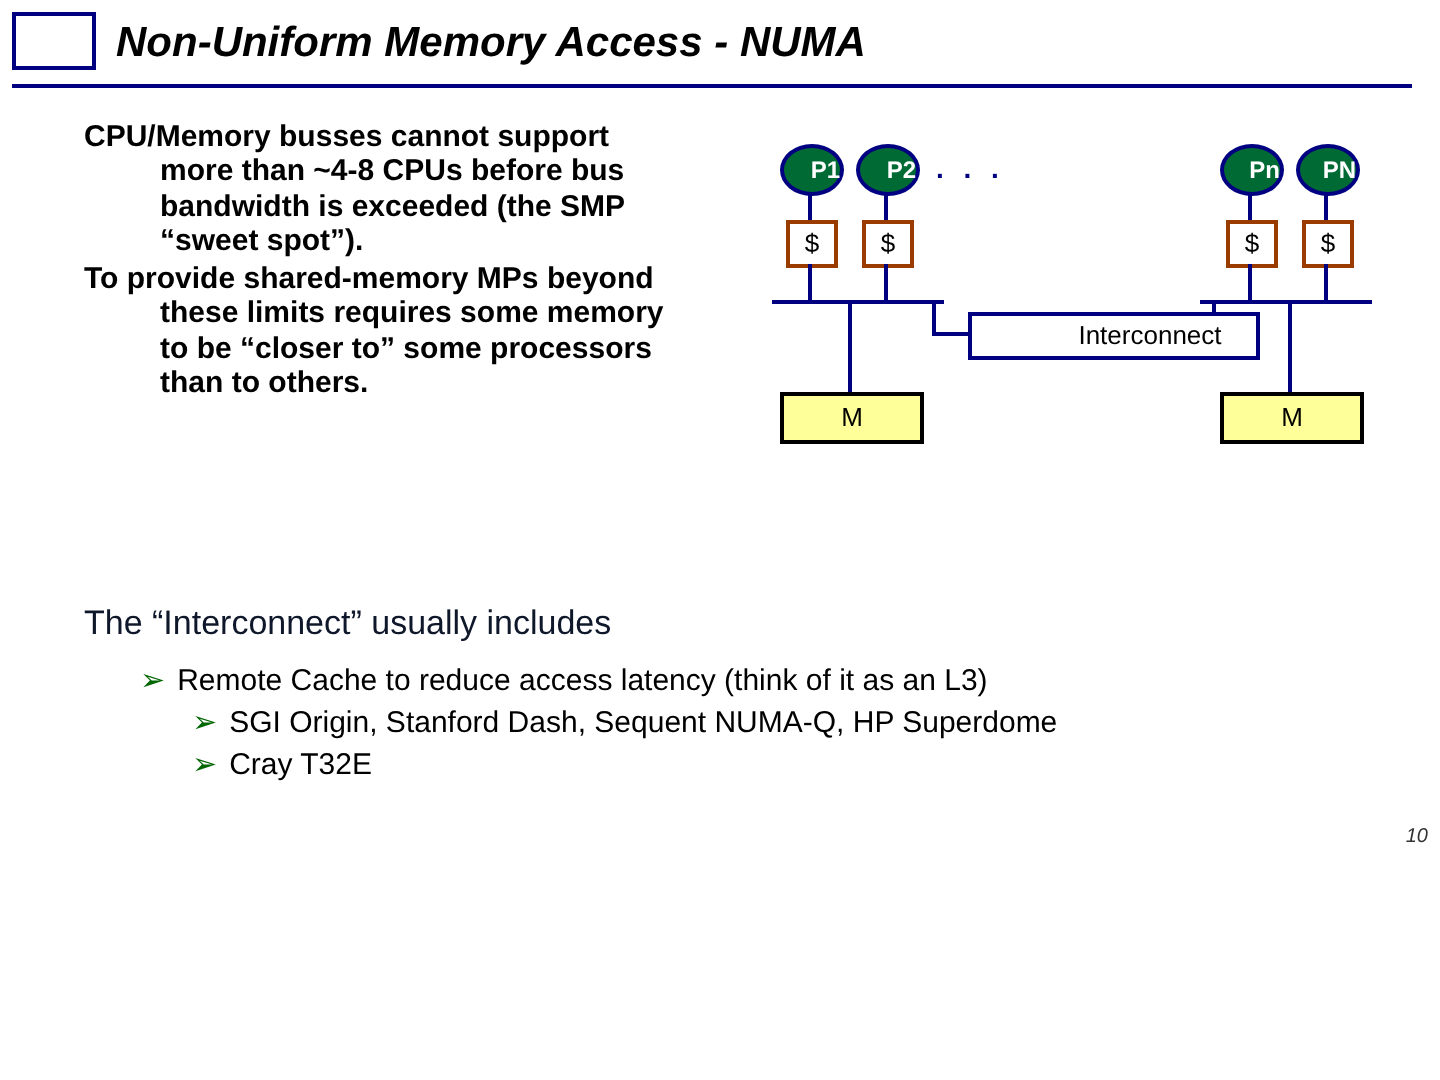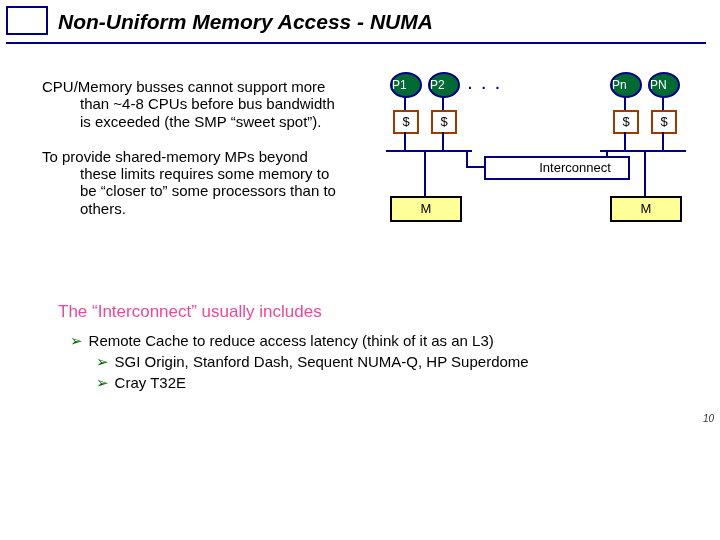--- a/index.html
+++ b/index.html
@@ -49,36 +49,37 @@
     top: 60px;
     left: 42px;
     width: 300px;
     font-size: 15px;
     line-height: 1.15;
     color: #000;
   }
   .body-text .para {
     text-indent: -38px;
     padding-left: 38px;
-    margin: 18px 0 2px 0;
+    margin: 0 0 2px 0;
+    font-weight: bold;
   }
   .diagram {
     position: absolute;
     top: 72px;
     left: 380px;
     width: 320px;
     height: 170px;
   }
   .sec-title {
     position: absolute;
     top: 302px;
-    left: 58px;
+    left: 42px;
     font-family: "Comic Sans MS", cursive, sans-serif;
     font-size: 17px;
-    color: #ec4899;
+    color: #0f172a;
   }
   .bullets {
     position: absolute;
     top: 330px;
     left: 70px;
     width: 610px;
     font-family: "Comic Sans MS", cursive, sans-serif;
     font-size: 15px;
     line-height: 1.25;
   }
@@ -112,22 +113,22 @@
   
   .proc {
     position: absolute;
     width: 28px;
     height: 22px;
     border: 2px solid #000080;
     border-radius: 50%;
     background: #006a35;
     color: #fff;
     font-size: 12px;
-    font-weight: normal;
-    text-align: left;
+    font-weight: bold;
+    text-align: right;
     line-height: 22px;
   }
   .cache {
     position: absolute;
     width: 22px;
     height: 20px;
     border: 2px solid #9a3b00;
     background: #fff;
     color: #000;
     font-size: 13px;

